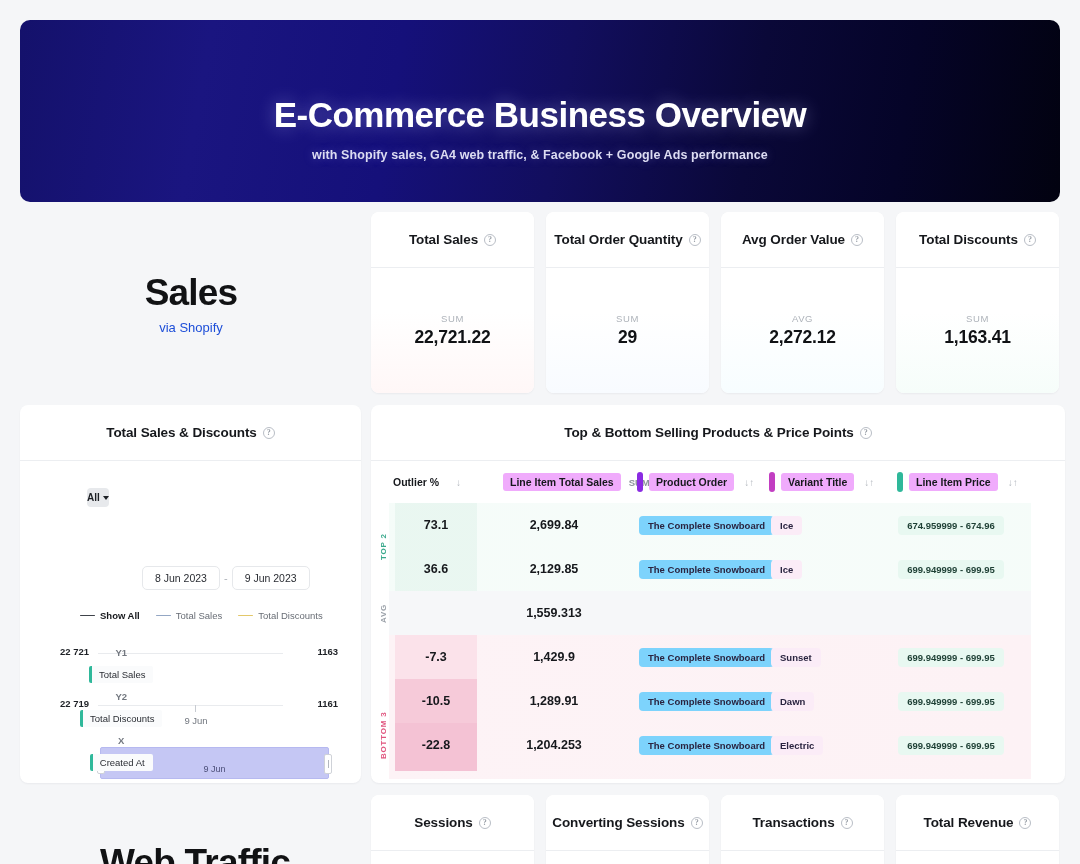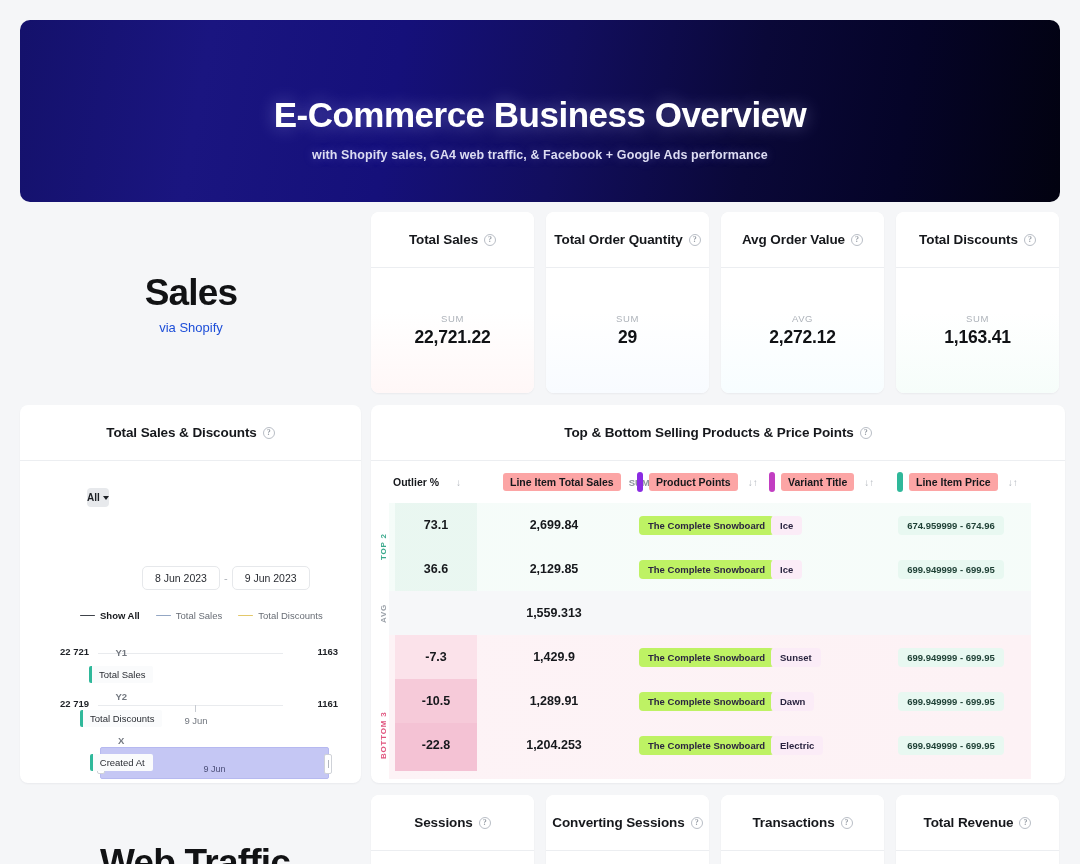--- a/index.html
+++ b/index.html
@@ -180,21 +180,21 @@
   #table-panel { left: 371px; top: 405px; width: 694px; height: 378px; }
   .thead {
     display: flex; align-items: center;
     height: 42px;
     padding-left: 22px;
     font-size: 10.5px;
   }
   .th { display: flex; align-items: center; gap: 6px; }
   .th .bar { width: 6px; height: 20px; border-radius: 3px; }
   .th .name {
-    background: #fca5a5; border-radius: 3px; padding: 3px 7px;
+    background: #f0abfc; border-radius: 3px; padding: 3px 7px;
     font-weight: 700; color: #16181c; font-size: 10.5px; white-space: nowrap;
   }
   .th .agg { color: #8d939b; font-size: 9.5px; font-weight: 600; margin-left: 2px; }
   .sort { color: #b4b8bf; font-size: 10px; margin-left: 4px; }
   .th.outlier .name { background: transparent; padding-left: 0; }
 
   .tbody { position: relative; height: 280px; }
   .grp-label {
     position: absolute; left: 8px;
     writing-mode: vertical-rl; transform: rotate(180deg);
@@ -211,21 +211,21 @@
     position: absolute; left: 128px; width: 110px;
     text-align: center; font-size: 12.5px; font-weight: 700; color: #16181c;
   }
   .cell-product { position: absolute; left: 268px; }
   .cell-variant { position: absolute; left: 400px; }
   .cell-price { position: absolute; left: 490px; width: 180px; text-align: center; }
   .pill {
     display: inline-block; border-radius: 4px; padding: 4px 9px;
     font-size: 9.5px; font-weight: 600; white-space: nowrap;
   }
-  .pill.product { background: #bef264; color: #2a2440; }
+  .pill.product { background: #7dd3fc; color: #2a2440; }
   .pill.variant { background: #fbecf7; color: #2a2440; }
   .pill.price   { background: #e8f8f1; color: #1d3f34; }
 
   
   .kpi-bottom { height: 120px; }
 </style>
 </head>
 <body>
 
 <div class="page">
@@ -365,21 +365,21 @@
         <span class="name">Outlier %</span>
         <span class="sort">↓</span>
       </div>
       <div class="th" style="width:140px;">
         <span class="bar" style="background:#e49a3a"></span>
         <span class="name">Line Item Total Sales</span>
         <span class="agg">SUM</span>
       </div>
       <div class="th" style="width:132px;">
         <span class="bar" style="background:#8a2be2"></span>
-        <span class="name">Product Points</span>
+        <span class="name">Product Order</span>
         <span class="sort">↓↑</span>
       </div>
       <div class="th" style="width:128px;">
         <span class="bar" style="background:#c23ec2"></span>
         <span class="name">Variant Title</span>
         <span class="sort">↓↑</span>
       </div>
       <div class="th" style="width:140px;">
         <span class="bar" style="background:#2fb89a"></span>
         <span class="name">Line Item Price</span>

